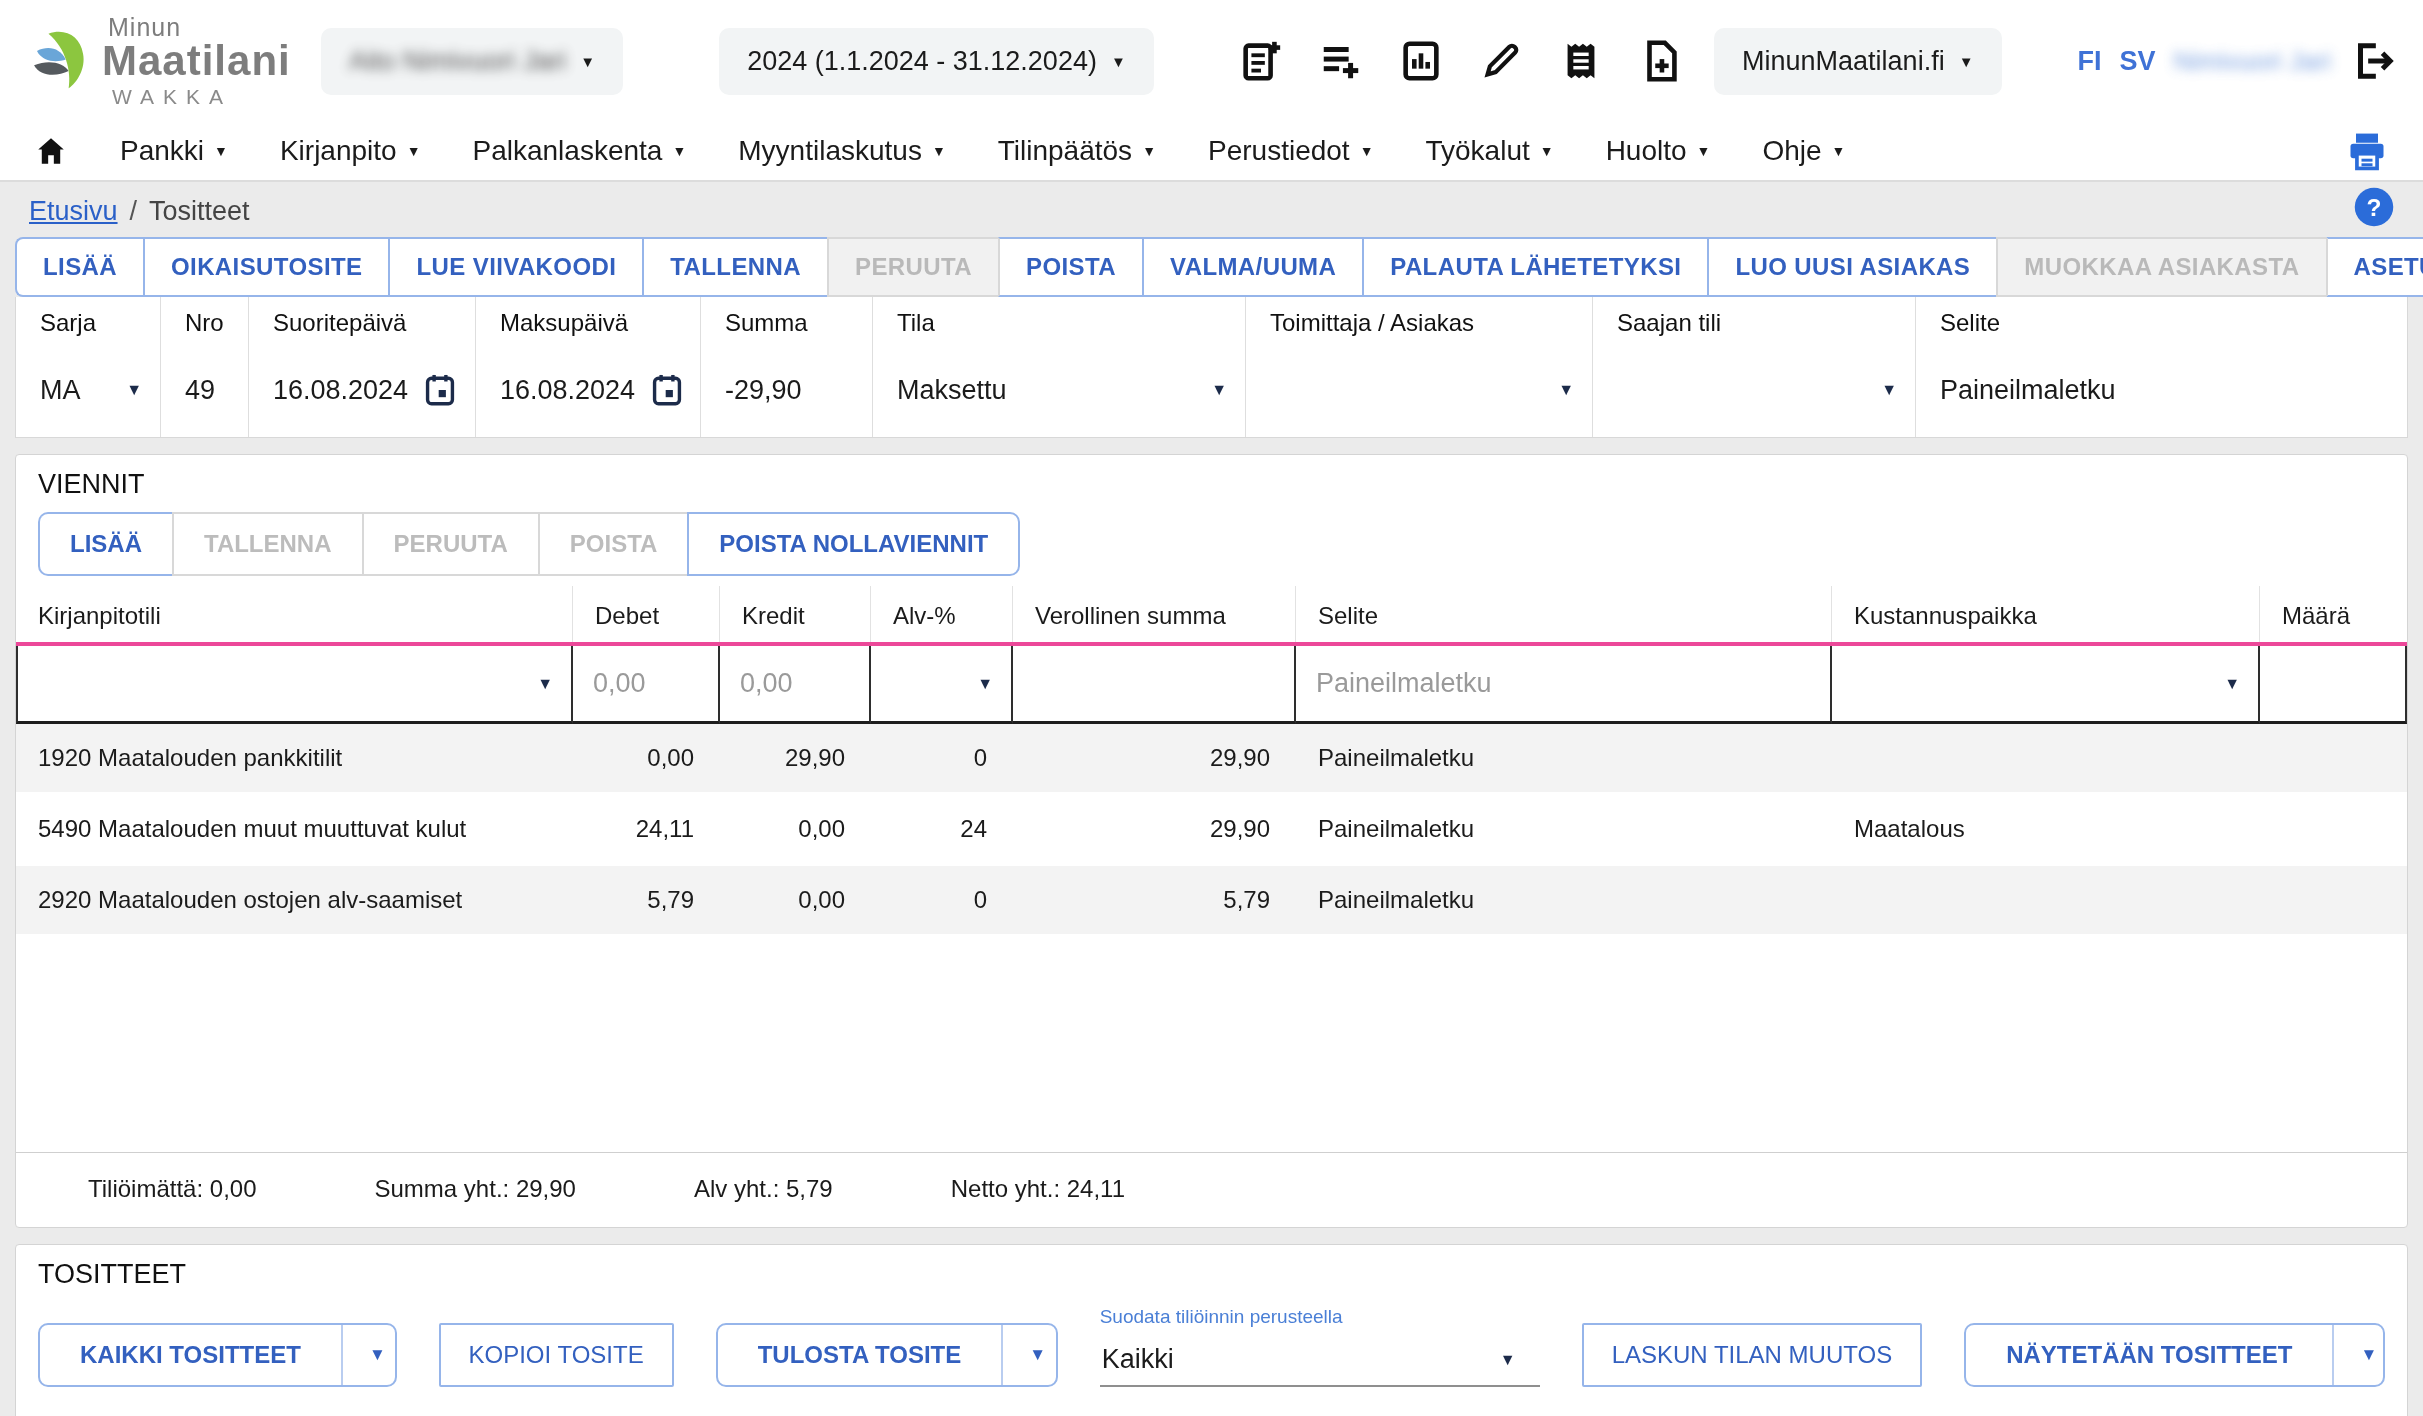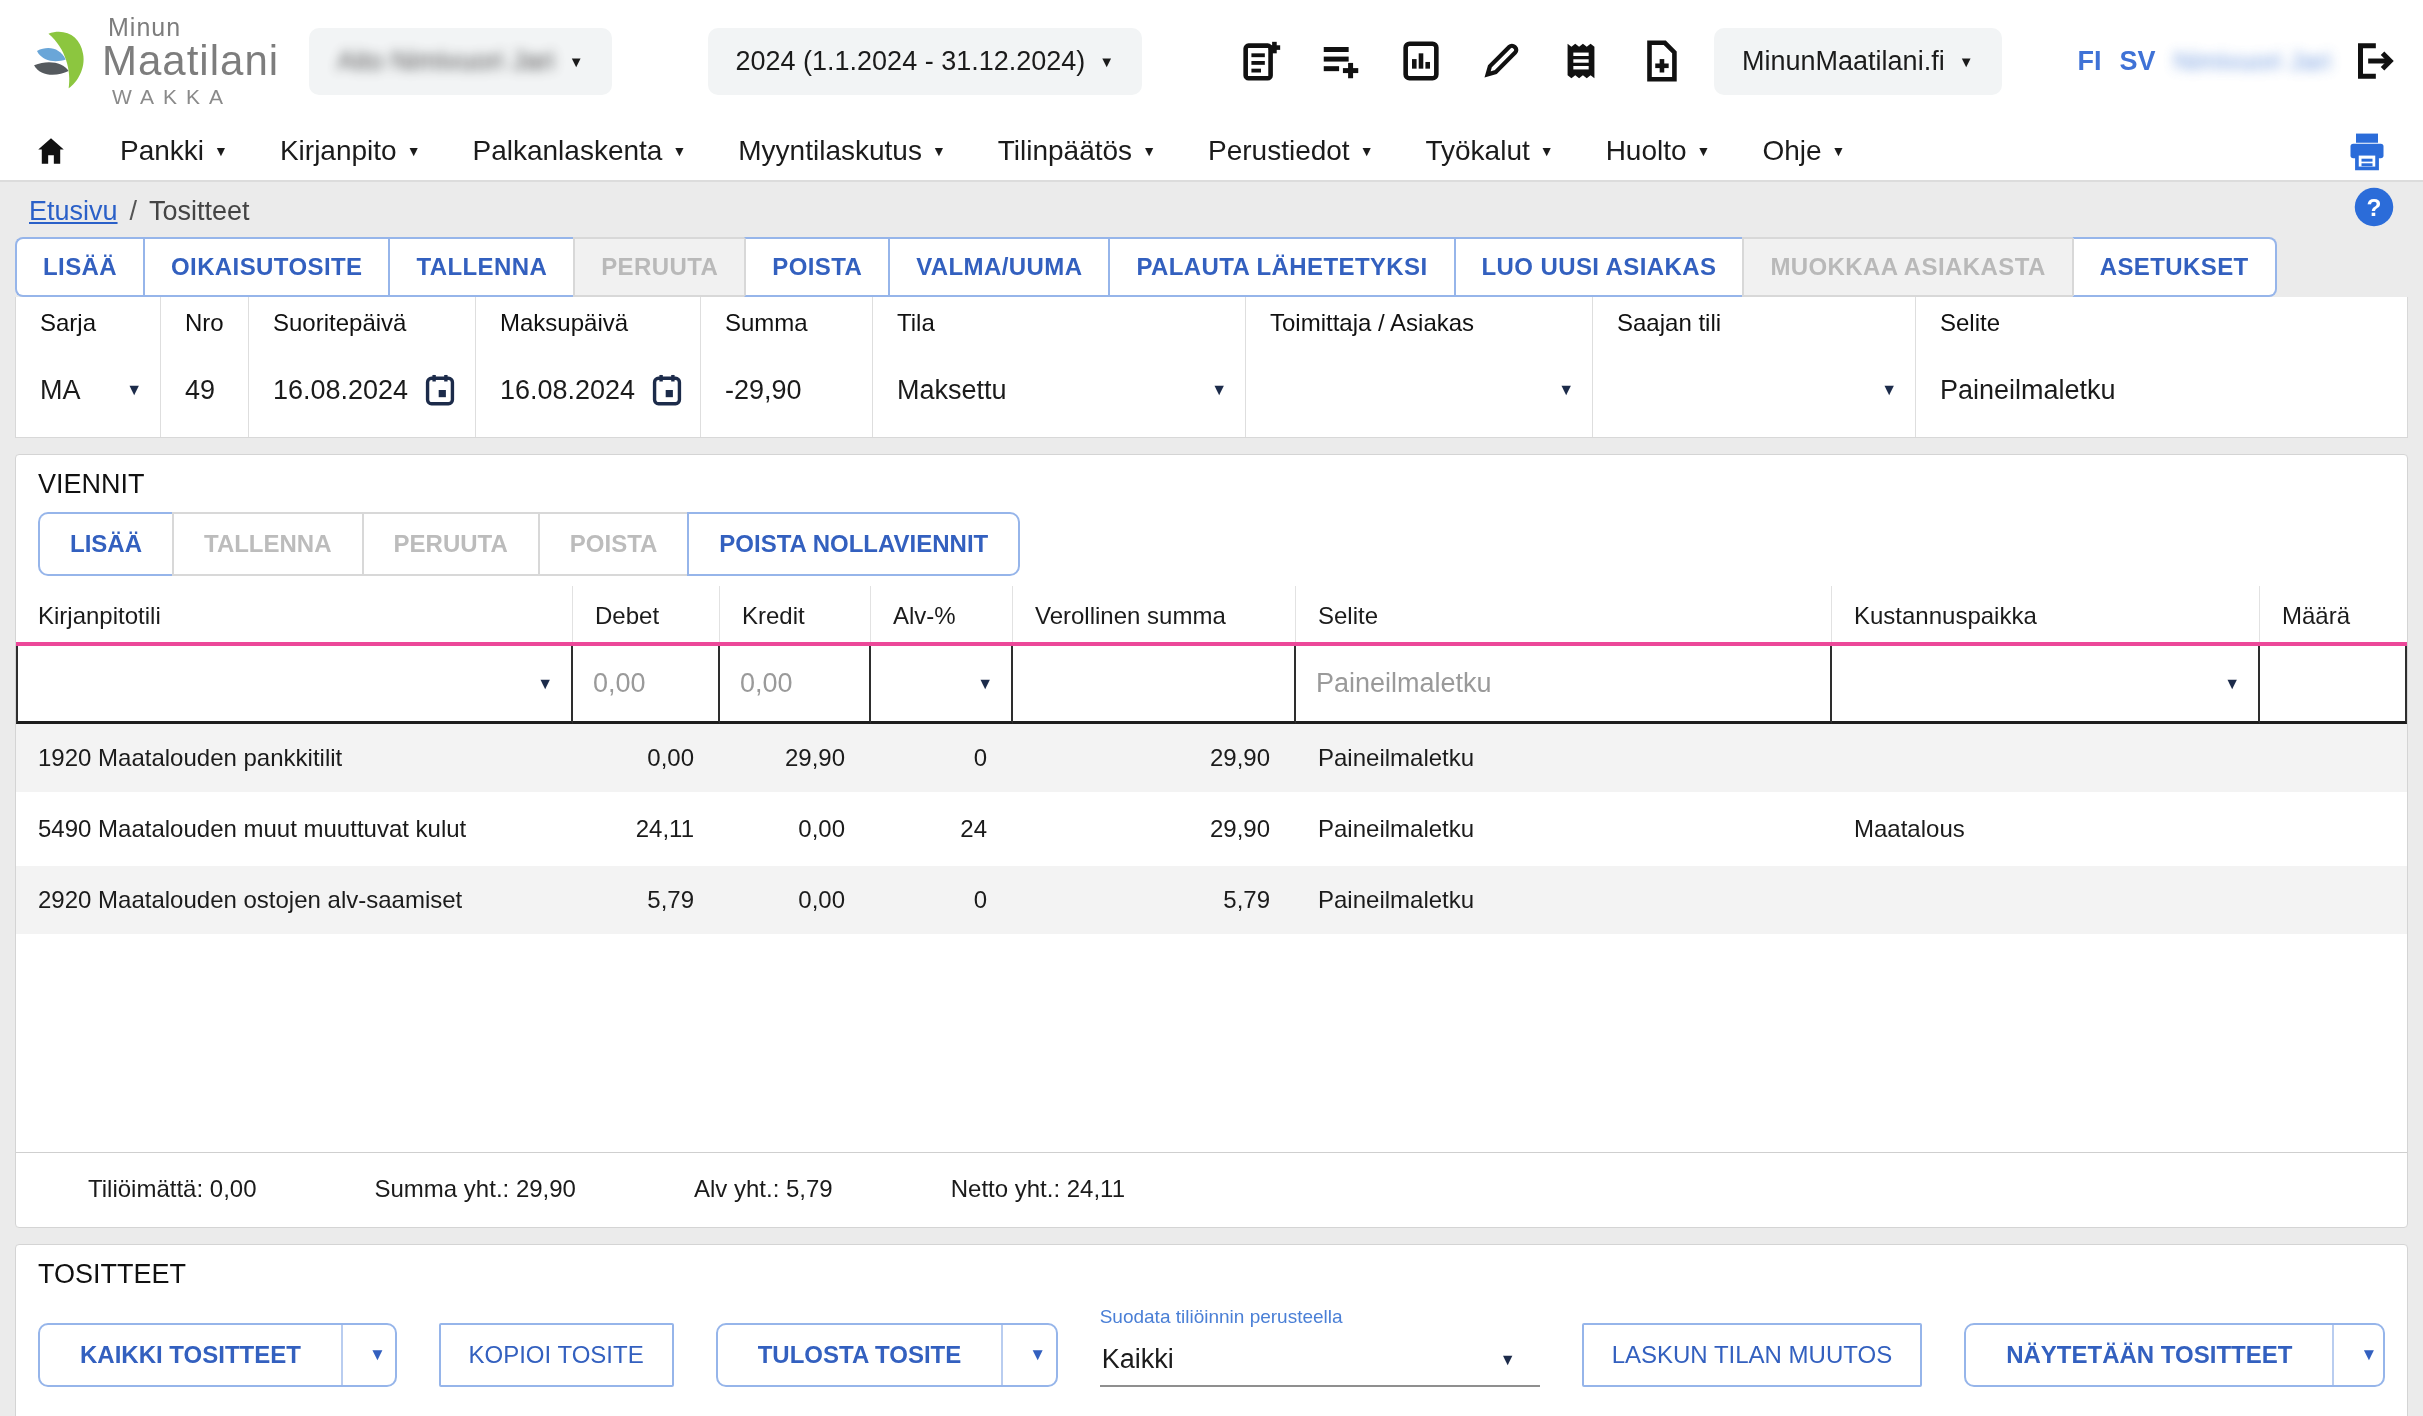--- a/index.html
+++ b/index.html
@@ -4,21 +4,21 @@
 <style>
   * { margin:0; padding:0; box-sizing:border-box; }
   html,body { width:2423px; height:1416px; overflow:hidden; }
   body { font-family:"Liberation Sans", sans-serif; background:#ebebeb; color:#1b1b1b; }
 
   
   .app-header { height:122px; background:#fff; display:flex; align-items:center; padding:0 28px; gap:30px; }
   .logo { display:flex; align-items:center; gap:10px; }
   .logo-text { line-height:1; color:#7d7d7d; }
   .logo-line1 { font-size:25px; letter-spacing:1px; margin-left:6px; }
-  .logo-line2 { font-size:42px; letter-spacing:1px; }
+  .logo-line2 { font-size:42px; letter-spacing:1px;font-weight:bold; }
   .logo-line3 { font-size:21px; letter-spacing:9px; margin-left:10px; margin-top:4px; color:#8a8a8a; }
   .pill { background:#f2f4f5; border-radius:10px; padding:18px 28px; font-size:27px; display:flex; align-items:center; gap:14px; white-space:nowrap; }
   .caret { font-size:15px; color:#1b1b1b; }
   .redacted { filter:blur(6px); opacity:.75; }
   .hdr-spacer { flex:1; }
   .hdr-icons { display:flex; align-items:center; gap:34px; }
   .hdr-icons svg { display:block; }
   .lang { color:#3f72d6; font-size:27px; font-weight:bold; }
   .user-blue { color:#4a7fd6; font-size:26px; }
 
@@ -244,20 +244,21 @@
   <div class="crumb-row">
     <span class="crumb-link">Etusivu</span>
     <span class="crumb-sep">/</span>
     <span class="crumb-cur">Tositteet</span>
     <span class="crumb-spacer"></span>
   </div>
 
   <div class="toolbar">
     <button class="tbtn">LISÄÄ</button>
     <button class="tbtn">OIKAISUTOSITE</button>
+    <button class="tbtn">LUE VIIVAKOODI</button>
     <button class="tbtn">TALLENNA</button>
     <button class="tbtn disabled">PERUUTA</button>
     <button class="tbtn">POISTA</button>
     <button class="tbtn">VALMA/UUMA</button>
     <button class="tbtn">PALAUTA LÄHETETYKSI</button>
     <button class="tbtn">LUO UUSI ASIAKAS</button>
     <button class="tbtn disabled">MUOKKAA ASIAKASTA</button>
     <button class="tbtn">ASETUKSET</button>
   </div>
 

